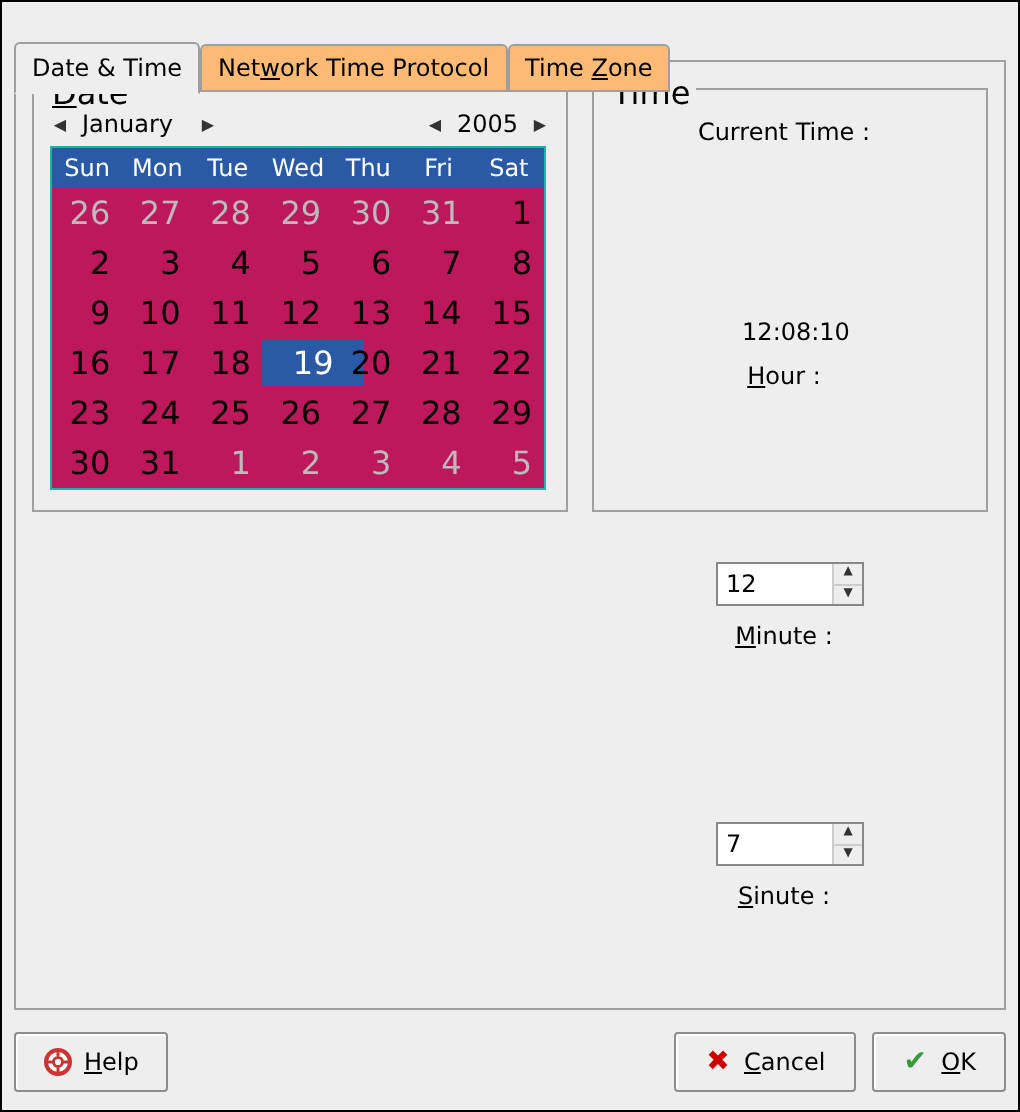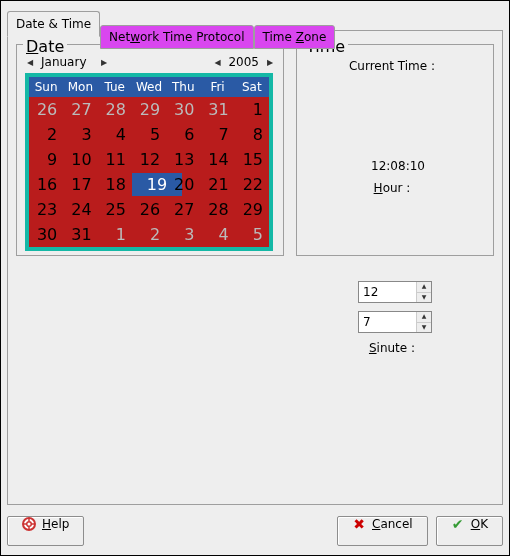--- a/index.html
+++ b/index.html
@@ -15,35 +15,35 @@
   .window {
     position: relative;
     width: 510px;
     height: 556px;
     background: #eeeeee;
     box-sizing: border-box;
     border: 1px solid #000;
   }
   .tab-strip {
     display: flex;
-    align-items: flex-start;
-    padding: 8px 6px 0 6px;
+    align-items: flex-end;
+    padding: 18px 6px 0 6px;
     position: relative;
     z-index: 2;
   }
   .tab {
     padding: 4px 8px;
     border: 1px solid #9e9e9e;
     border-top-left-radius: 3px;
     border-top-right-radius: 3px;
-    background: #d946ef;
+    background: #fdba74;
     color: #000;
     margin-right: 0px;
     position: relative;
-    top: 16px;
+    top: 1px;
     cursor: default;
   }
   .tab.active {
     background: #eeeeee;
     border-bottom-color: #eeeeee;
     font-weight: normal;
     top: 2px;
     padding-top:5px;
     padding-bottom:5px;
   }
@@ -102,22 +102,22 @@
     cursor: default;
   }
   .month-label {
     margin: 0 6px;
     min-width: 52px;
   }
   .spacer { flex: 1; }
   .year-label { margin: 0 6px; }
   .calendar {
     margin: 4px 8px 8px 8px;
-    background: #b91c1c;
-    border: 4px solid #14b8a6;
+    background: #be185d;
+    border: 1px solid #14b8a6;
     box-sizing: border-box;
     width: 248px;
   }
   table.cal {
     border-collapse: collapse;
     width: 100%;
     table-layout: fixed;
   }
   table.cal th {
     background: #2a5aa5;
@@ -198,20 +198,21 @@
   .button-bar {
     position: absolute;
     left: 6px; right: 6px; bottom: 6px;
     height: 36px;
     display: flex;
     align-items: center;
   }
   .button-bar .flex { flex: 1; }
   .btn {
     display: inline-flex;
+    align-items: center;
     gap: 6px;
     height: 28px;
     padding: 0 14px;
     border: 1px solid #8d8d8d;
     background: #eeeeee;
     border-radius: 2px;
     font-size: 12px;
     cursor: default;
     margin-left: 8px;
     box-shadow: inset 1px 1px 0 #ffffff;
@@ -348,20 +349,21 @@
             <div class="spin">
               <input value="12" style="">
               <div class="arrows">
                 <div class="up">▲</div>
                 <div class="down">▼</div>
               </div>
             </div>
           </div>
         </div>
         <div class="time-row">
+          <div class="label"><span class="ul">M</span><span>inute :</span></div>
           <div class="value">
             <div class="spin">
               <input value="7" style="">
               <div class="arrows">
                 <div class="up">▲</div>
                 <div class="down">▼</div>
               </div>
             </div>
           </div>
         </div>

